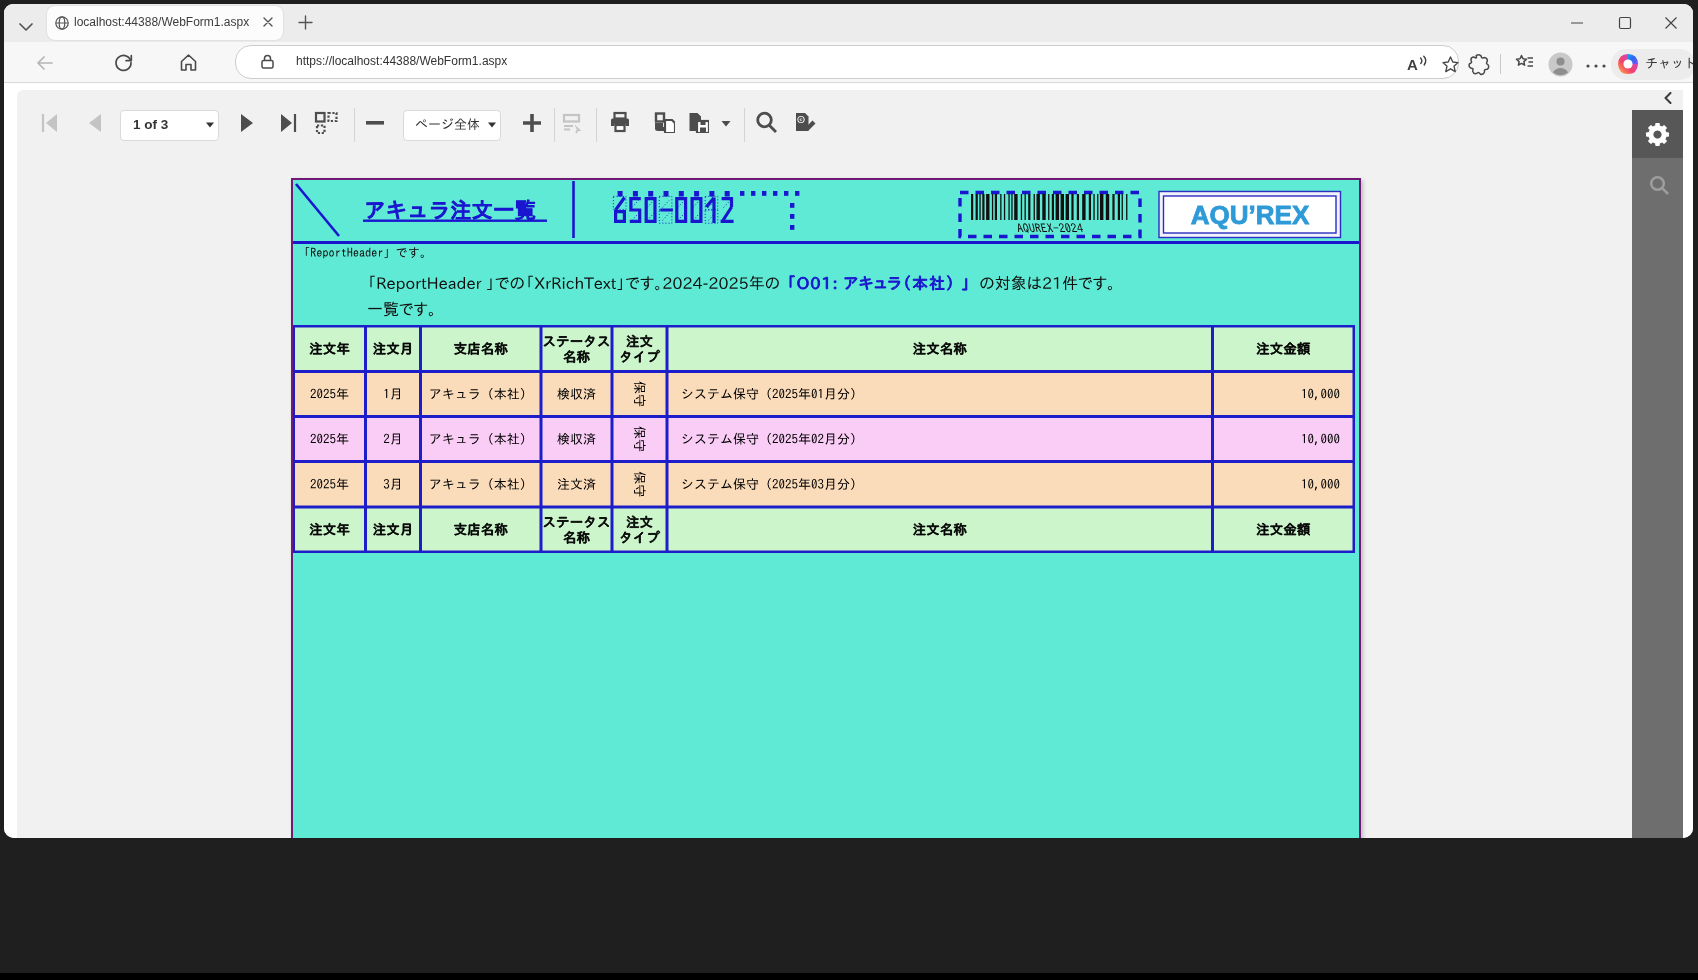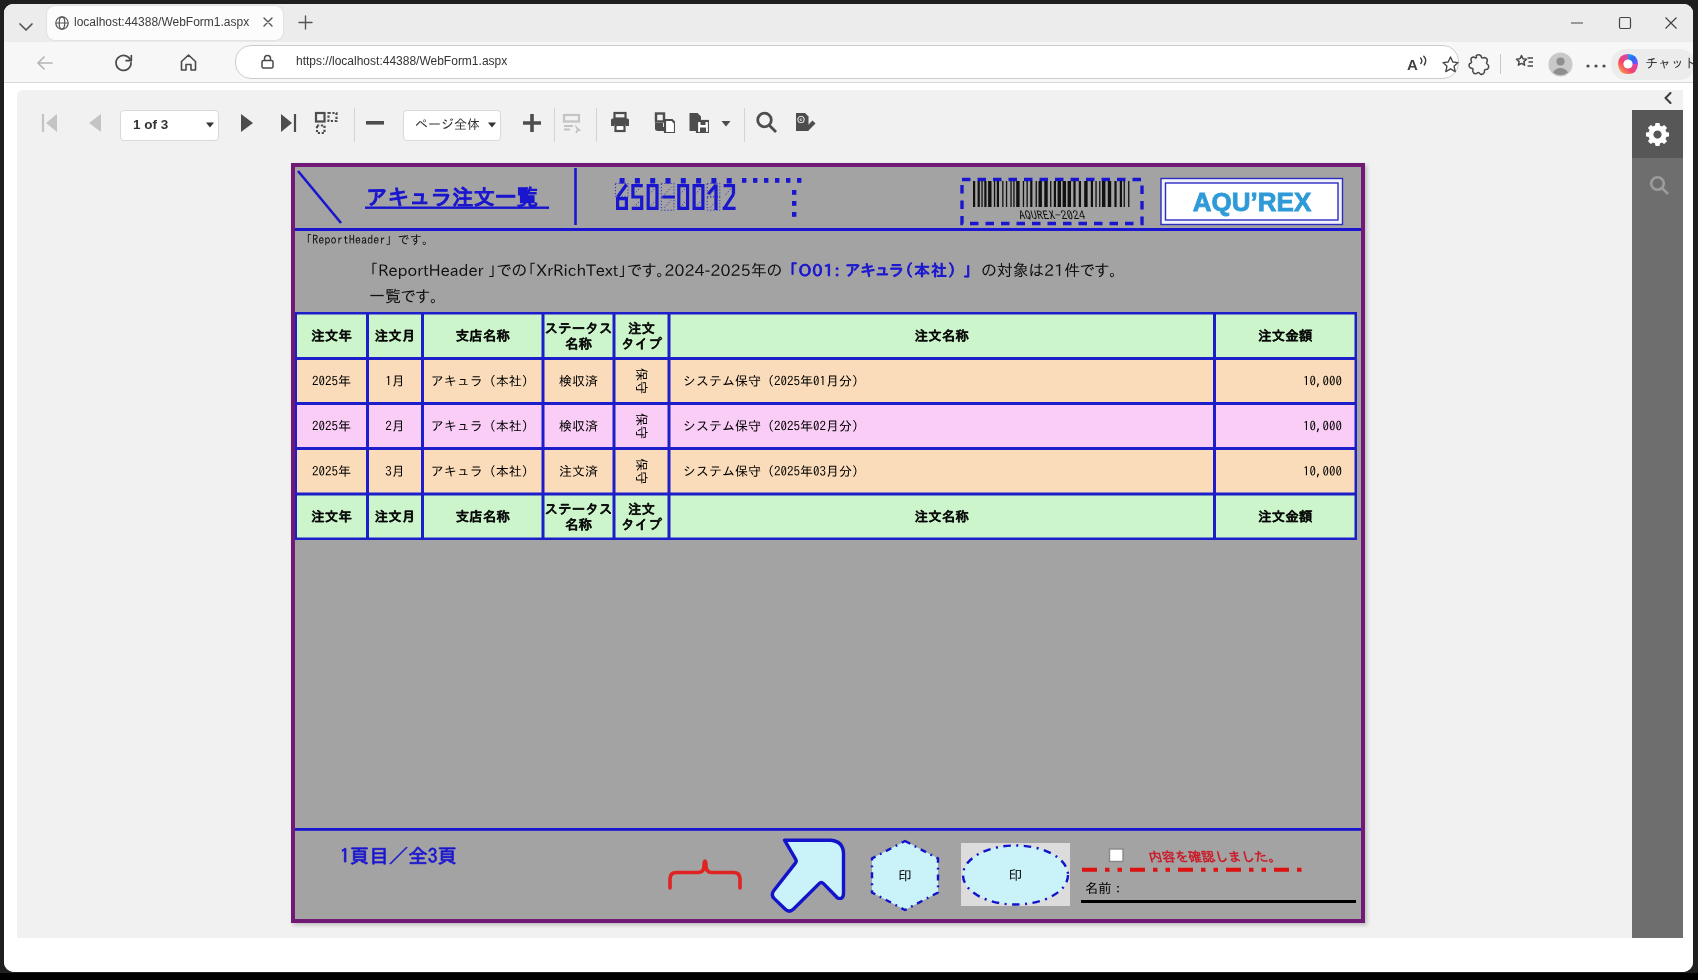--- a/index.html
+++ b/index.html
@@ -1,17 +1,17 @@
 <!DOCTYPE html>
 <html><head><meta charset="utf-8"><style>
 html,body{margin:0;padding:0;width:1698px;height:980px;overflow:hidden;background:#000;font-family:"Liberation Sans",sans-serif;}
 .abs{position:absolute;}
 </style></head><body>
 <div class="abs" style="left:0;top:0;width:1698px;height:973px;background:#1f1f1f;">
-<div class="abs" style="left:4px;top:4px;width:1689px;height:968px;background:#fff;border-radius:9px 9px 10px 10px;overflow:hidden;">
+<div class="abs" style="left:4px;top:4px;width:1689px;height:834px;background:#fff;border-radius:9px 9px 10px 10px;overflow:hidden;">
 <div class="abs" style="left:0;top:0;width:1689px;height:38px;background:#ececec;"></div>
 <div class="abs" style="left:0;top:38px;width:1689px;height:40px;background:#f7f7f7;border-bottom:1px solid #d9d9d9;"></div>
 <svg class="abs" style="left:14px;top:15px" width="16" height="16" viewBox="0 0 16 16">
         <path d="M2 5 L8 11 L14 5" stroke="#555" stroke-width="1.7" fill="none" stroke-linecap="round" stroke-linejoin="round"></path>
       </svg>
 <div class="abs" style="left:43px;top:2px;width:236px;height:34px;background:#fcfcfc;border-radius:8px;box-shadow:0 0 2px rgba(0,0,0,0.15);"></div>
 <svg class="abs" style="left:50px;top:11px" width="16" height="16" viewBox="0 0 16 16">
         <g fill="none" stroke="#555" stroke-width="1.2">
           <circle cx="8" cy="8" r="6.2"></circle>
           <ellipse cx="8" cy="8" rx="2.8" ry="6.2"></ellipse>
@@ -226,21 +226,21 @@
       </svg>
 <svg class="abs" style="left:1644px;top:170px" width="22" height="22" viewBox="0 0 22 22">
         <g fill="none" stroke="#9d9d9d" stroke-width="2.6">
           <circle cx="9.5" cy="9.5" r="6.3"></circle>
           <line x1="14.2" y1="14.2" x2="20" y2="20"></line>
         </g>
       </svg>
 <svg class="abs" style="left:1658px;top:88px" width="12" height="12" viewBox="0 0 12 12">
         <path d="M8.5 1 L3.5 6 L8.5 11" stroke="#3a3a3a" stroke-width="2" fill="none" stroke-linecap="round" stroke-linejoin="round"></path>
       </svg>
-<div class="abs" style="left:287px;top:159px;width:1066px;height:752px;background:#a3a3a3;border:4px solid #701a75;box-shadow:2px 2px 4px rgba(0,0,0,0.22);box-sizing:content-box;">
+<div class="abs" style="left:287px;top:174px;width:1066px;height:752px;background:#5eead4;border:2px solid #701a75;box-shadow:2px 2px 4px rgba(0,0,0,0.22);box-sizing:content-box;">
 <svg width="1066" height="752" viewBox="0 0 1066 752" style="position:absolute;left:0;top:0">
           <defs>
             <path id="g0" d="M1724 1458 1839 1343Q1626 967 1286 700L1167 815Q1446 1017 1626 1309L272 1284V1440ZM389 82Q742 260 837 540Q895 703 895 1161H1060Q1057 634 979 434Q863 138 510 -49Z"></path>
             <path id="g1" d="M934 1618 1014 1227 1131 1247 1225 1262 1375 1288 1469 1305 1573 1323 1600 1180 1041 1087 1112 731Q1350 770 1559 807L1676 827L1803 850L1831 702L1141 590L1270 -47L1112 -84L983 563L267 444L238 594L388 616L506 635L703 666L824 684L955 705L883 1063L326 971L301 1116Q372 1125 658 1169L750 1184L854 1200L777 1587Z"></path>
             <path id="g2" d="M530 1055H1380Q1361 732 1305 278H1702V135H344V278H1145Q1192 661 1208 914H530Z"></path>
             <path id="g3" d="M463 1470H1575V1318H463ZM287 1020H1655L1753 928Q1622 497 1350 243Q1112 21 738 -95L631 57Q1328 214 1547 868H287Z"></path>
             <path id="g4" d="M1327 45H1925V-88H594V45H1177V557H714V692H1177V1122H651V1255H1868V1122H1327V692H1825V557H1327ZM149 0Q366 271 540 647L649 541Q498 187 268 -129ZM454 735Q302 900 139 1020L241 1135Q410 1021 561 858ZM518 1208Q371 1386 211 1501L317 1614Q483 1488 628 1333ZM1317 1296Q1143 1461 919 1593L1024 1706Q1232 1585 1431 1419Z"></path>
             <path id="g5" d="M499 1155H145V1288H938V1655H1094V1288H1902V1155H1517Q1400 694 1147 407Q1436 187 1894 65L1779 -88Q1325 58 1039 303Q710 18 254 -123L145 29Q643 149 932 401Q650 692 499 1155ZM653 1155Q789 751 1035 506Q1257 765 1352 1155Z"></path>
             <path id="g6" d="M164 911H1882V745H164Z"></path>
             <path id="g7" d="M1327 215V66Q1327 17 1370 8Q1422 -4 1559 -4Q1757 -4 1778 41Q1791 70 1794 203L1939 160Q1930 -39 1866 -88Q1809 -133 1518 -133Q1308 -133 1249 -108Q1186 -81 1186 12V215H881Q835 -126 205 -166L119 -35Q402 -26 565 33Q709 85 737 215H379V881H1665V215ZM518 783V688H1528V783ZM518 598V504H1528V598ZM518 414V313H1528V414ZM703 1542V1438H996V1161H703V1055H1051V955H195V1642H1041V1542ZM578 1542H322V1438H578ZM873 1348H322V1249H873ZM578 1161H322V1055H578ZM1330 1495H1905V1380H1280Q1226 1268 1117 1136L1026 1235Q1199 1435 1252 1710L1391 1688Q1364 1580 1330 1495ZM1172 1174H1860V1059H1172Z"></path>

